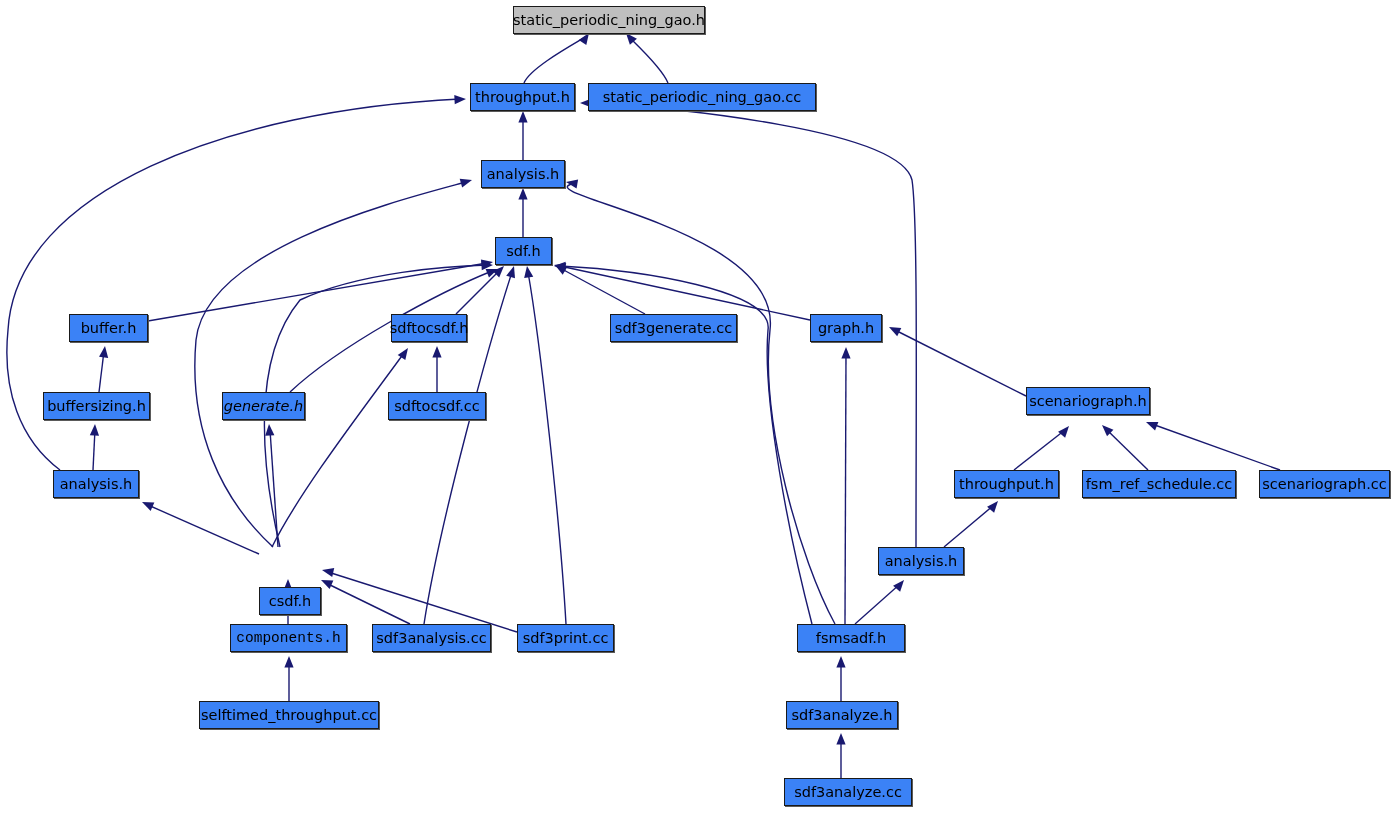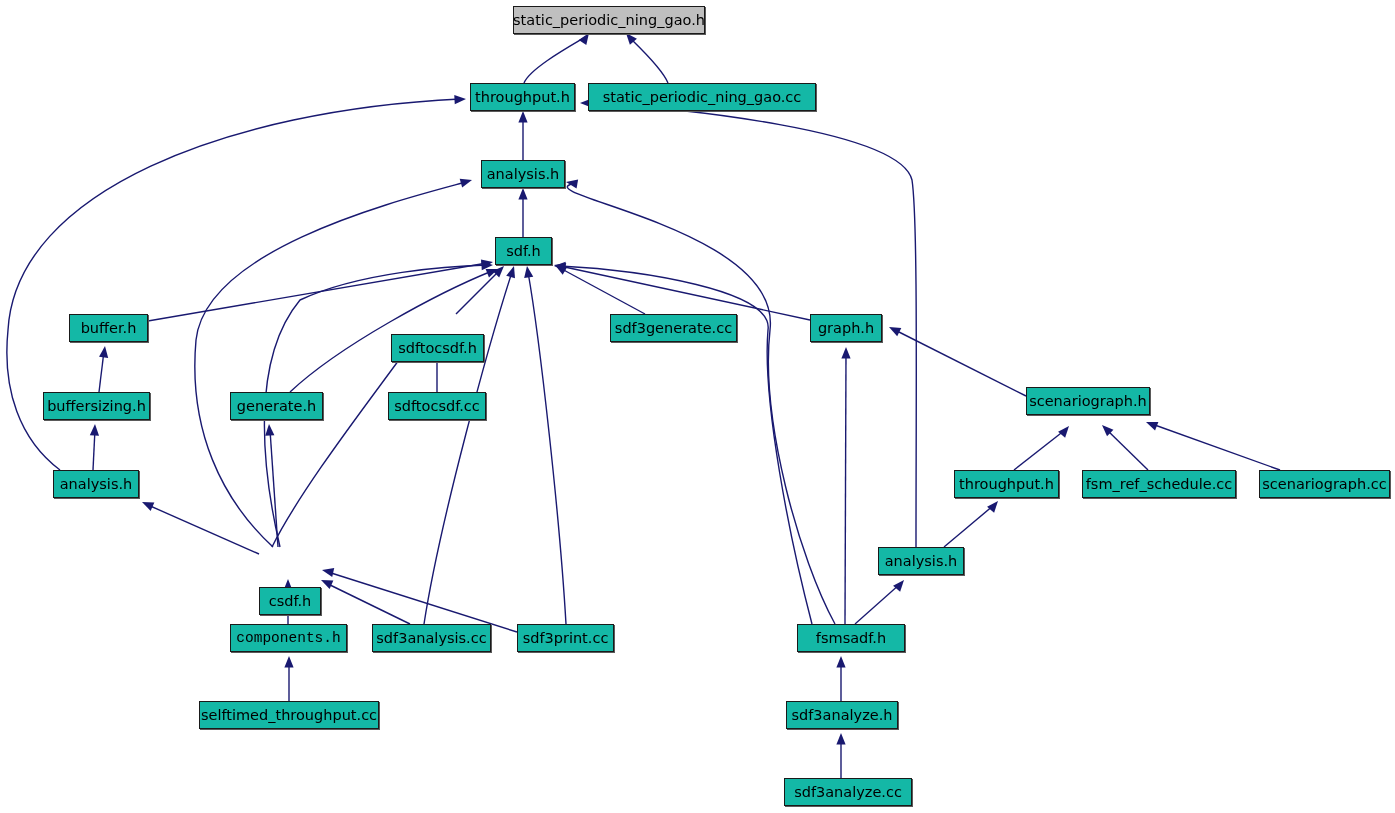--- a/index.html
+++ b/index.html
@@ -19,21 +19,21 @@
     position: absolute;
     left: 0; top: 0;
     width: 1395px;
     height: 813px;
     pointer-events: none;
   }
   .gnode {
     position: absolute;
     box-sizing: border-box;
     border: 1px solid #1a1a1a;
-    background: #14b8a6;
+    background: #3b82f6;
     color: #000000;
     font-size: 14.5px;
     line-height: 1;
     display: flex;
     align-items: center;
     justify-content: center;
     white-space: nowrap;
     height: 28px;
     box-shadow: 1px 1px 0 0 #5a5a5a;
   }
@@ -131,33 +131,33 @@
       </div>
       <div class="gnode" style="left: 481px; top: 160px; width: 84px;">
         <span>analysis.h</span>
       </div>
       <div class="gnode" style="left: 495px; top: 237px; width: 57px;">
         <span>sdf.h</span>
       </div>
       <div class="gnode" style="left: 69px; top: 314px; width: 79px;">
         <span>buffer.h</span>
       </div>
-      <div class="gnode" style="left: 391px; top: 314px; width: 93px; margin-top: 20px;">
+      <div class="gnode" style="left: 391px; top: 314px; width: 76px;">
         <span>sdftocsdf.h</span>
       </div>
       <div class="gnode" style="left: 610px; top: 314px; width: 127px;">
         <span>sdf3generate.cc</span>
       </div>
       <div class="gnode" style="left: 810px; top: 314px; width: 72px;">
         <span>graph.h</span>
       </div>
       <div class="gnode" style="left: 43px; top: 392px; width: 107px;">
         <span>buffersizing.h</span>
       </div>
-      <div class="gnode" style="left: 230px; top: 392px; width: 93px;">
+      <div class="gnode" style="left: 222px; top: 392px; width: 83px; font-style: italic;">
         <span>generate.h</span>
       </div>
       <div class="gnode" style="left: 388px; top: 392px; width: 98px;">
         <span>sdftocsdf.cc</span>
       </div>
       <div class="gnode" style="left: 1026px; top: 387px; width: 124px;">
         <span>scenariograph.h</span>
       </div>
       <div class="gnode" style="left: 53px; top: 470px; width: 86px;">
         <span>analysis.h</span>

